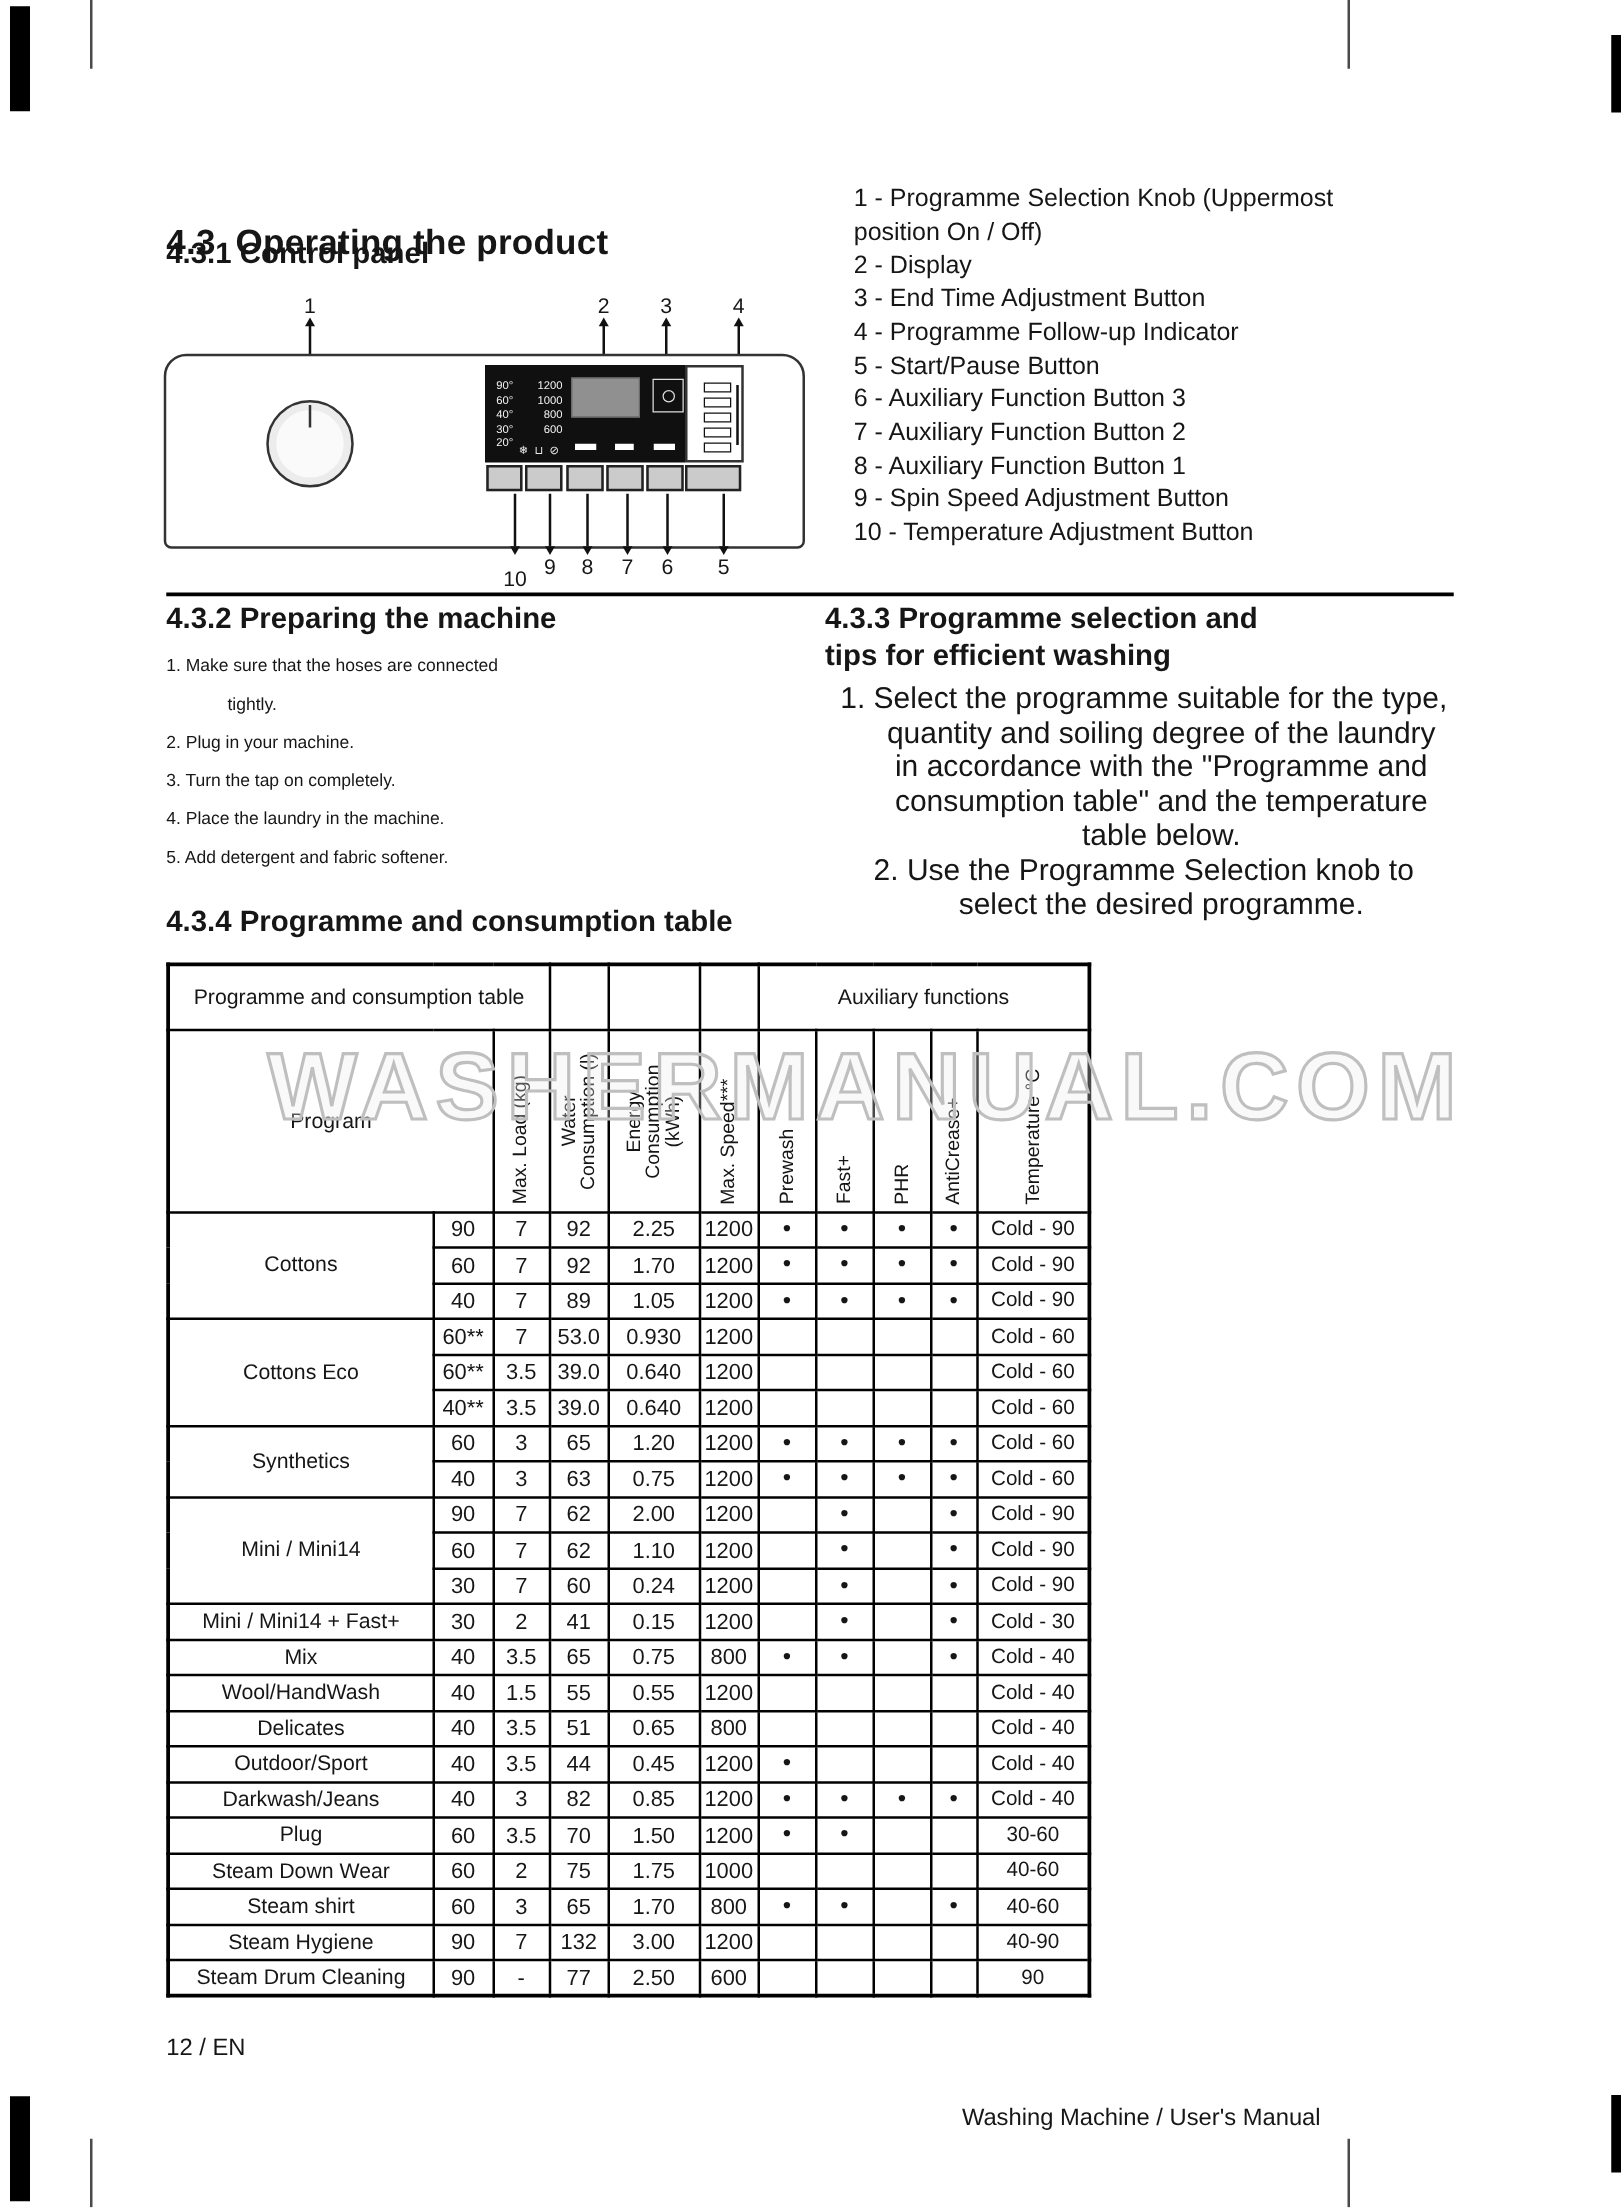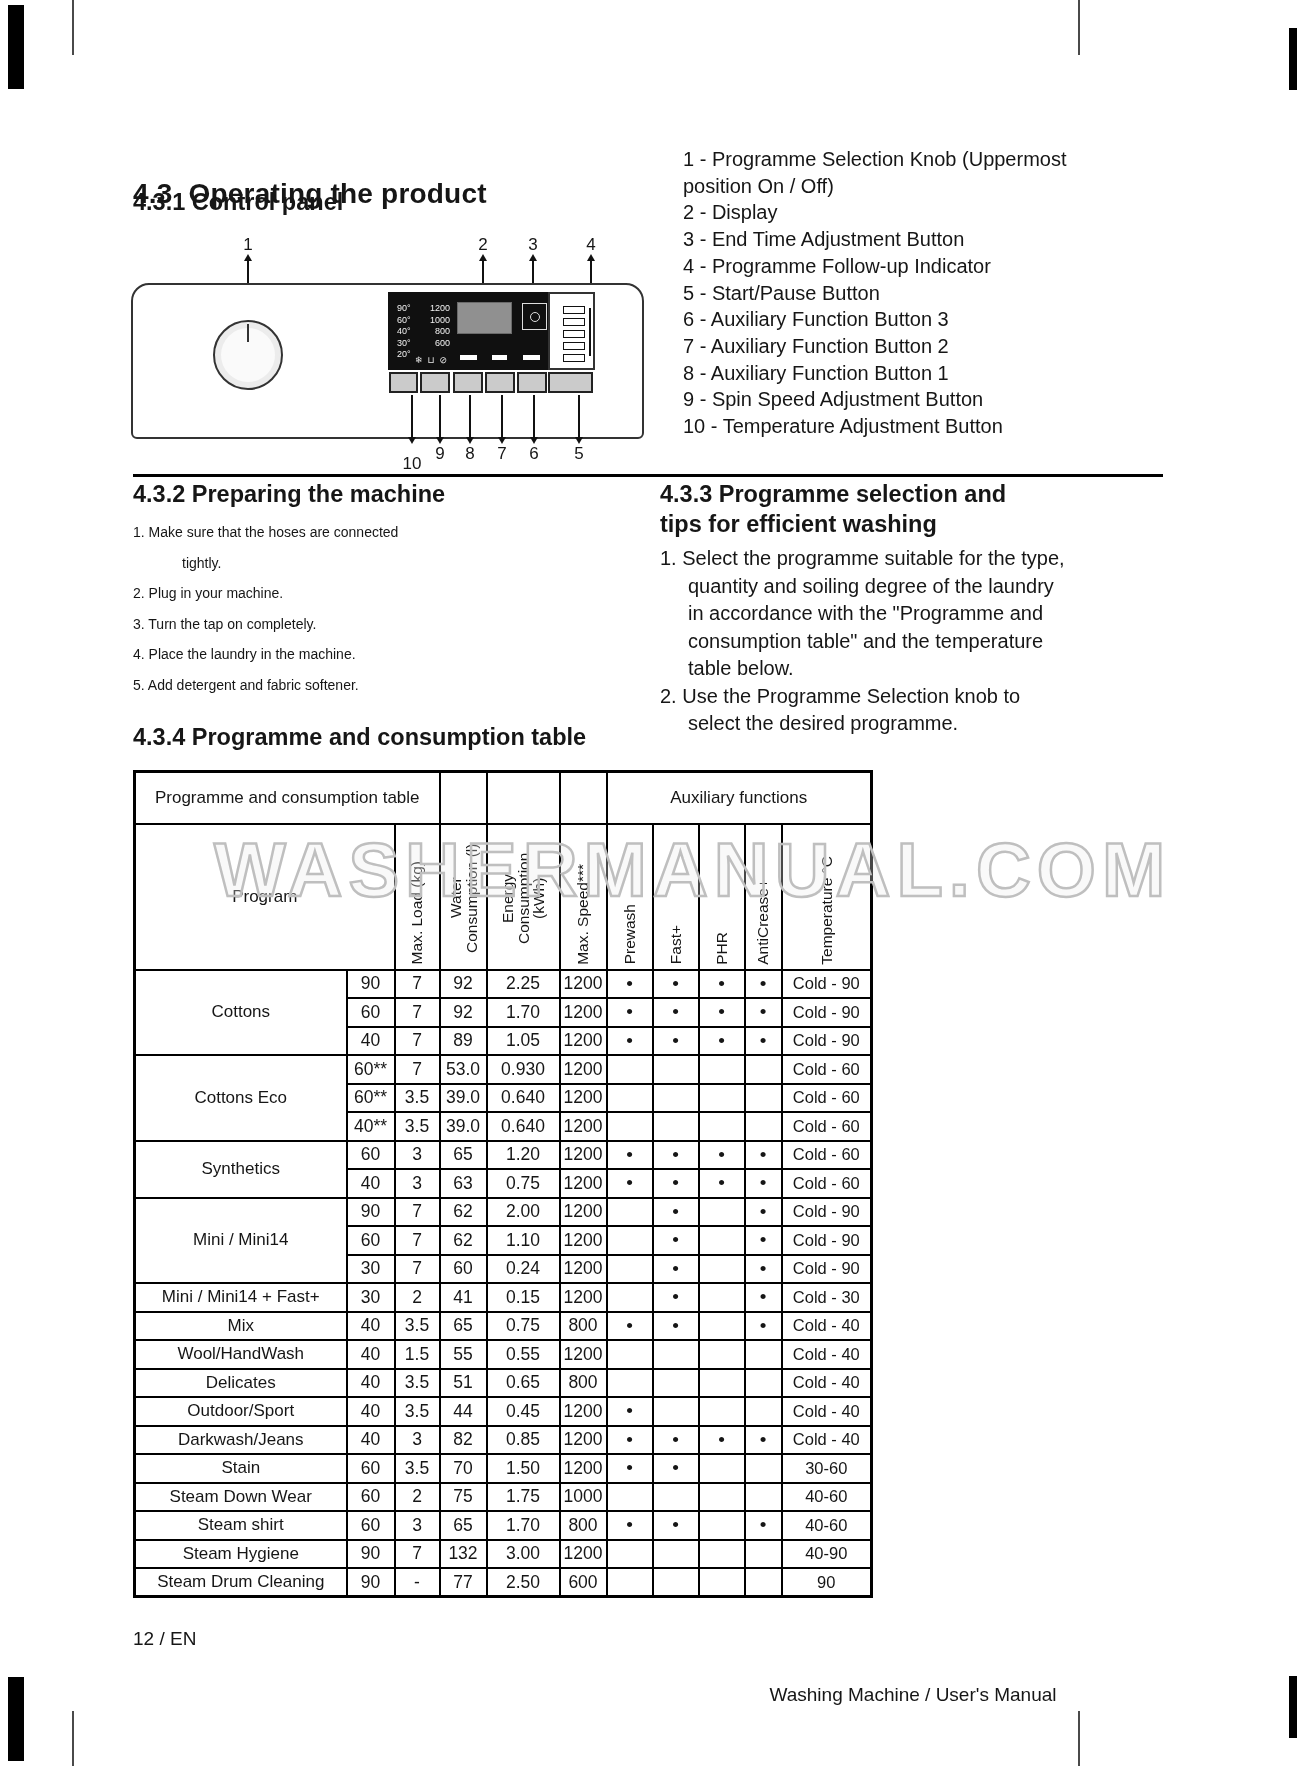--- a/index.html
+++ b/index.html
@@ -14,21 +14,21 @@
   .h1{position:absolute;font-size:28px;font-weight:bold;white-space:pre;letter-spacing:.2px;}
   .h2{position:absolute;font-size:23.5px;font-weight:bold;white-space:nowrap;}
 
   
   .legend{position:absolute;left:683px;top:146px;width:470px;font-size:20px;line-height:26.7px;}
   .legend div{white-space:nowrap;}
 
   
   .prep{position:absolute;left:133px;top:517px;width:500px;font-size:14px;line-height:30.5px;}
   .prep .cont{padding-left:49px;}
-  .sel{position:absolute;left:660px;top:545px;width:510px;font-size:20px;line-height:27.5px;}
+  .sel{position:absolute;left:660px;top:545px;width:510px;font-size:24px;line-height:27.5px;text-align:center;}
   .sel .cont{padding-left:28px;}
   .prep div,.sel div{white-space:nowrap;}
 
   .divider{position:absolute;left:133px;top:474px;width:1030px;height:3px;background:#000;}
 
   
   .figure{position:absolute;left:118px;top:215px;width:540px;height:260px;}
   .panel{position:absolute;left:13px;top:68px;width:509px;height:152px;border:2px solid #333;
          border-radius:18px 18px 6px 6px;background:#fff;}
   .knob{position:absolute;left:95px;top:105px;width:66px;height:66px;border:2px solid #333;
@@ -487,21 +487,21 @@
           <td class="num">82</td>
           <td class="num">0.85</td>
           <td class="num">1200</td>
           <td class="dotc">•</td>
           <td class="dotc">•</td>
           <td class="dotc">•</td>
           <td class="dotc">•</td>
           <td class="rng">Cold - 40</td>
         </tr>
         <tr>
-          <td class="prog" rowspan="1">Stain</td>
+          <td class="prog" rowspan="1">Plug</td>
           <td class="num">60</td>
           <td class="num">3.5</td>
           <td class="num">70</td>
           <td class="num">1.50</td>
           <td class="num">1200</td>
           <td class="dotc">•</td>
           <td class="dotc">•</td>
           <td class="dotc"></td>
           <td class="dotc"></td>
           <td class="rng">30-60</td>

